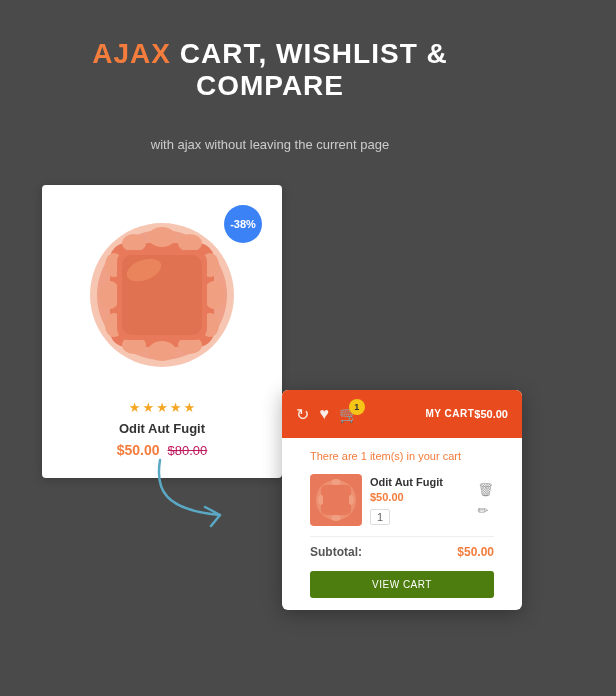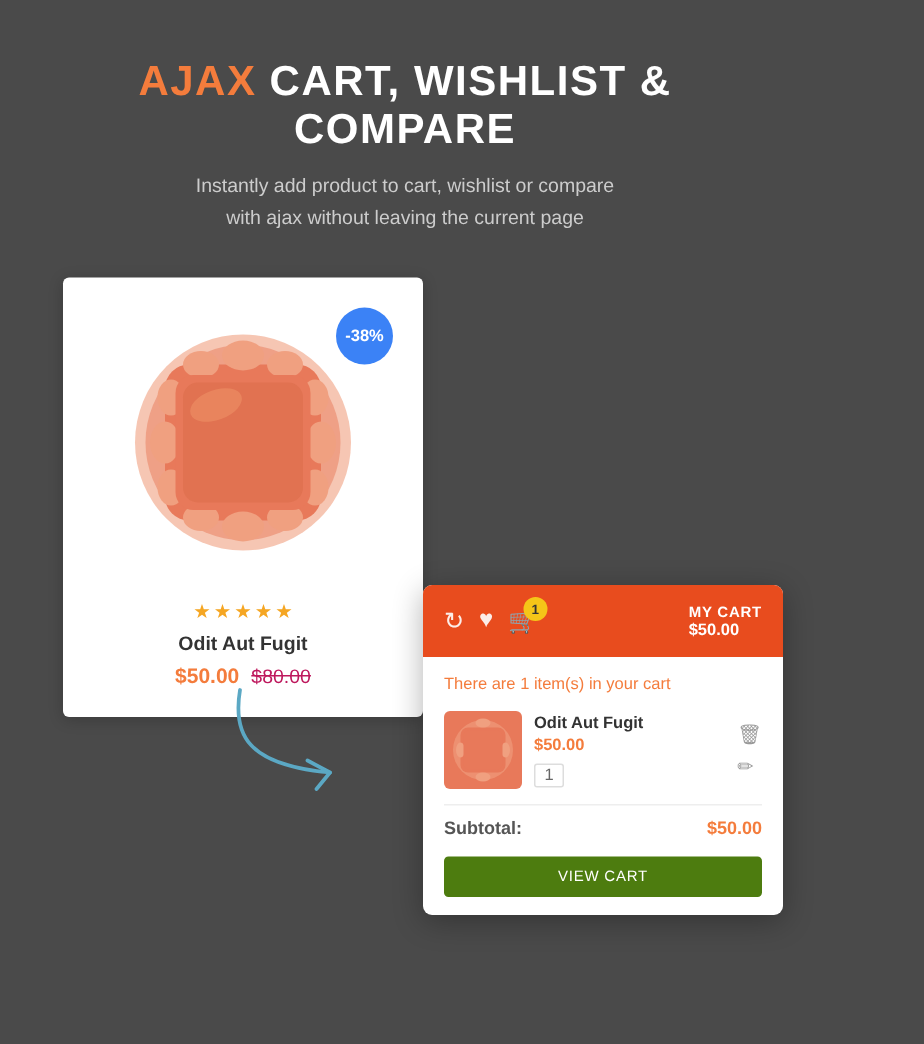--- a/index.html
+++ b/index.html
@@ -158,21 +158,21 @@
     }
 
     .header-icon {
       color: white;
       font-size: 16px;
       opacity: 0.9;
     }
 
     .cart-label-wrap {
       display: flex;
-      flex-direction: column;
+      flex-direction: row;
       align-items: flex-start;
       margin-left: auto;
     }
 
     .cart-label-text {
       color: white;
       font-size: 10px;
       font-weight: 700;
       letter-spacing: 0.5px;
     }
@@ -197,21 +197,21 @@
       font-weight: 700;
       border-radius: 50%;
       width: 16px;
       height: 16px;
       display: flex;
       align-items: center;
       justify-content: center;
     }
 
     .cart-popup-body {
-      padding: 12px 14px;
+      padding: 12px 28px;
     }
 
     .cart-info-text {
       font-size: 11px;
       color: #666;
       margin-bottom: 12px;
     }
 
     .cart-info-text span {
       color: #f47c3c;
@@ -349,21 +349,21 @@
 </head>
 <body>
 
 <div class="page-wrapper">
 
   <div class="header-section">
     <h1 class="main-title">
       <span class="ajax-word">AJAX</span><span> CART, WISHLIST &amp; COMPARE</span>
     </h1>
     <p class="subtitle">
-      <span>Instantly add product to cart, wishlist or compare</span><br>
+      <br>
       <span>with ajax without leaving the current page</span>
     </p>
   </div>
 
   <div class="product-card">
     <div class="product-image-wrapper">
 
       <svg class="pillow-svg-card" viewBox="0 0 160 160">
 
         <ellipse cx="80" cy="80" rx="72" ry="72" fill="#f0a080" opacity="0.6"></ellipse>

